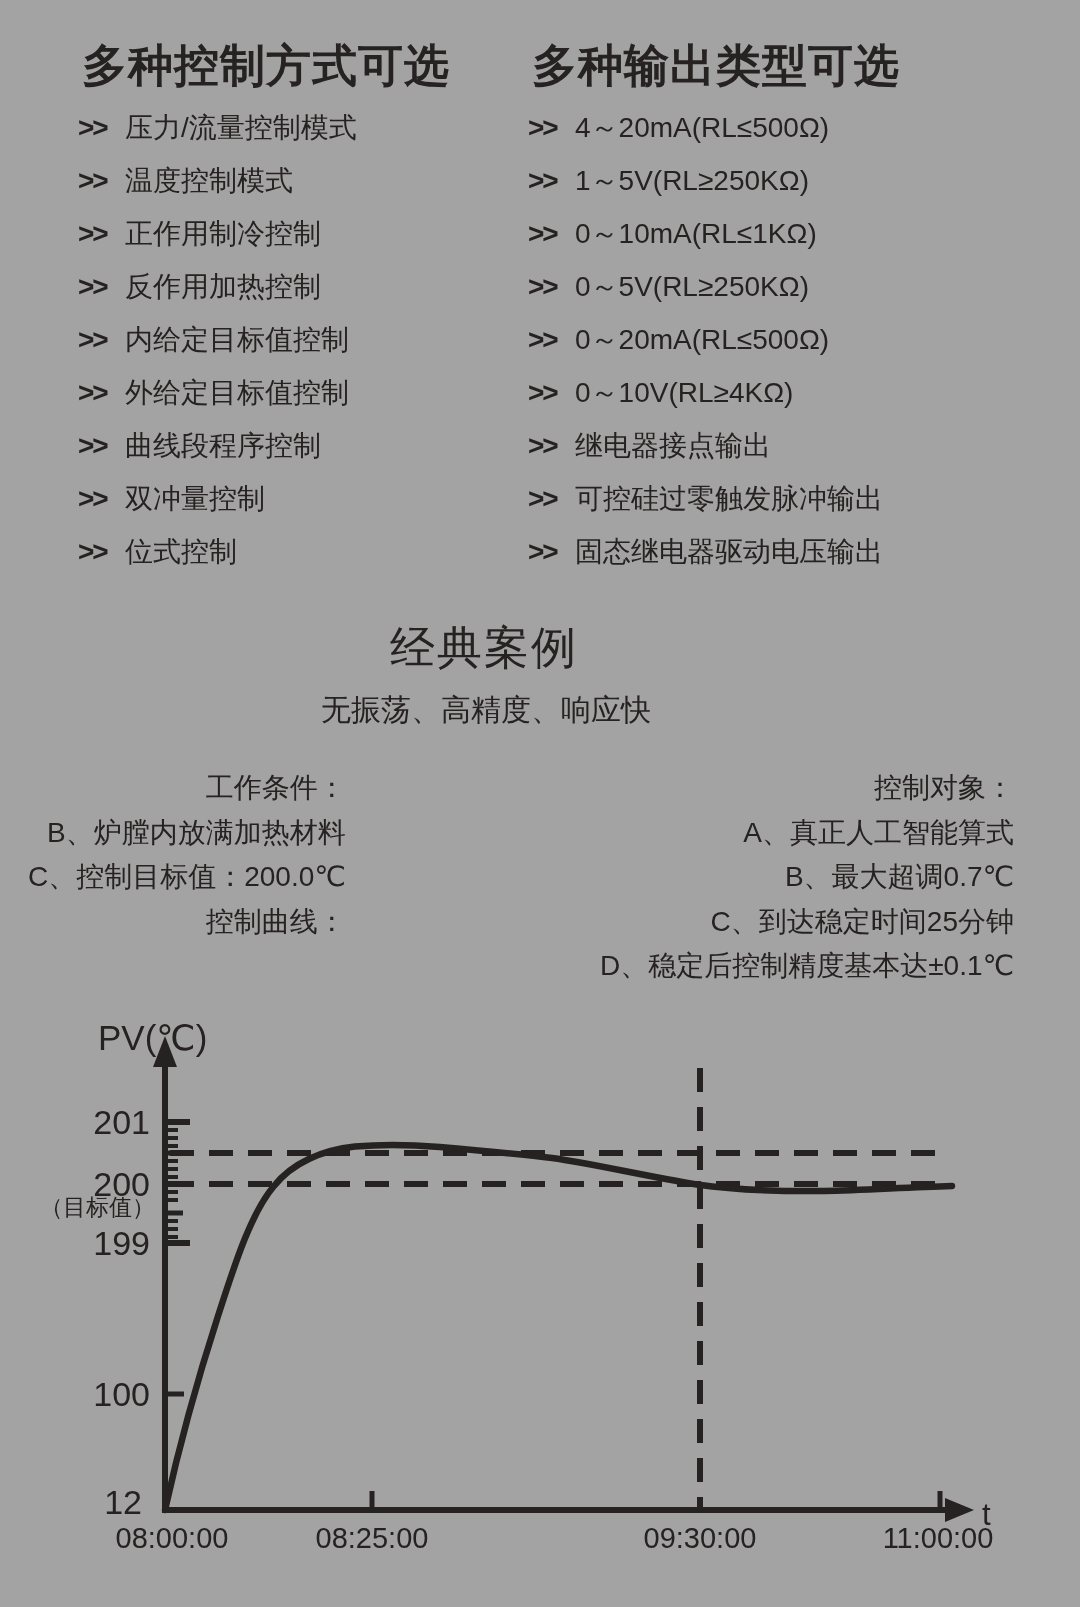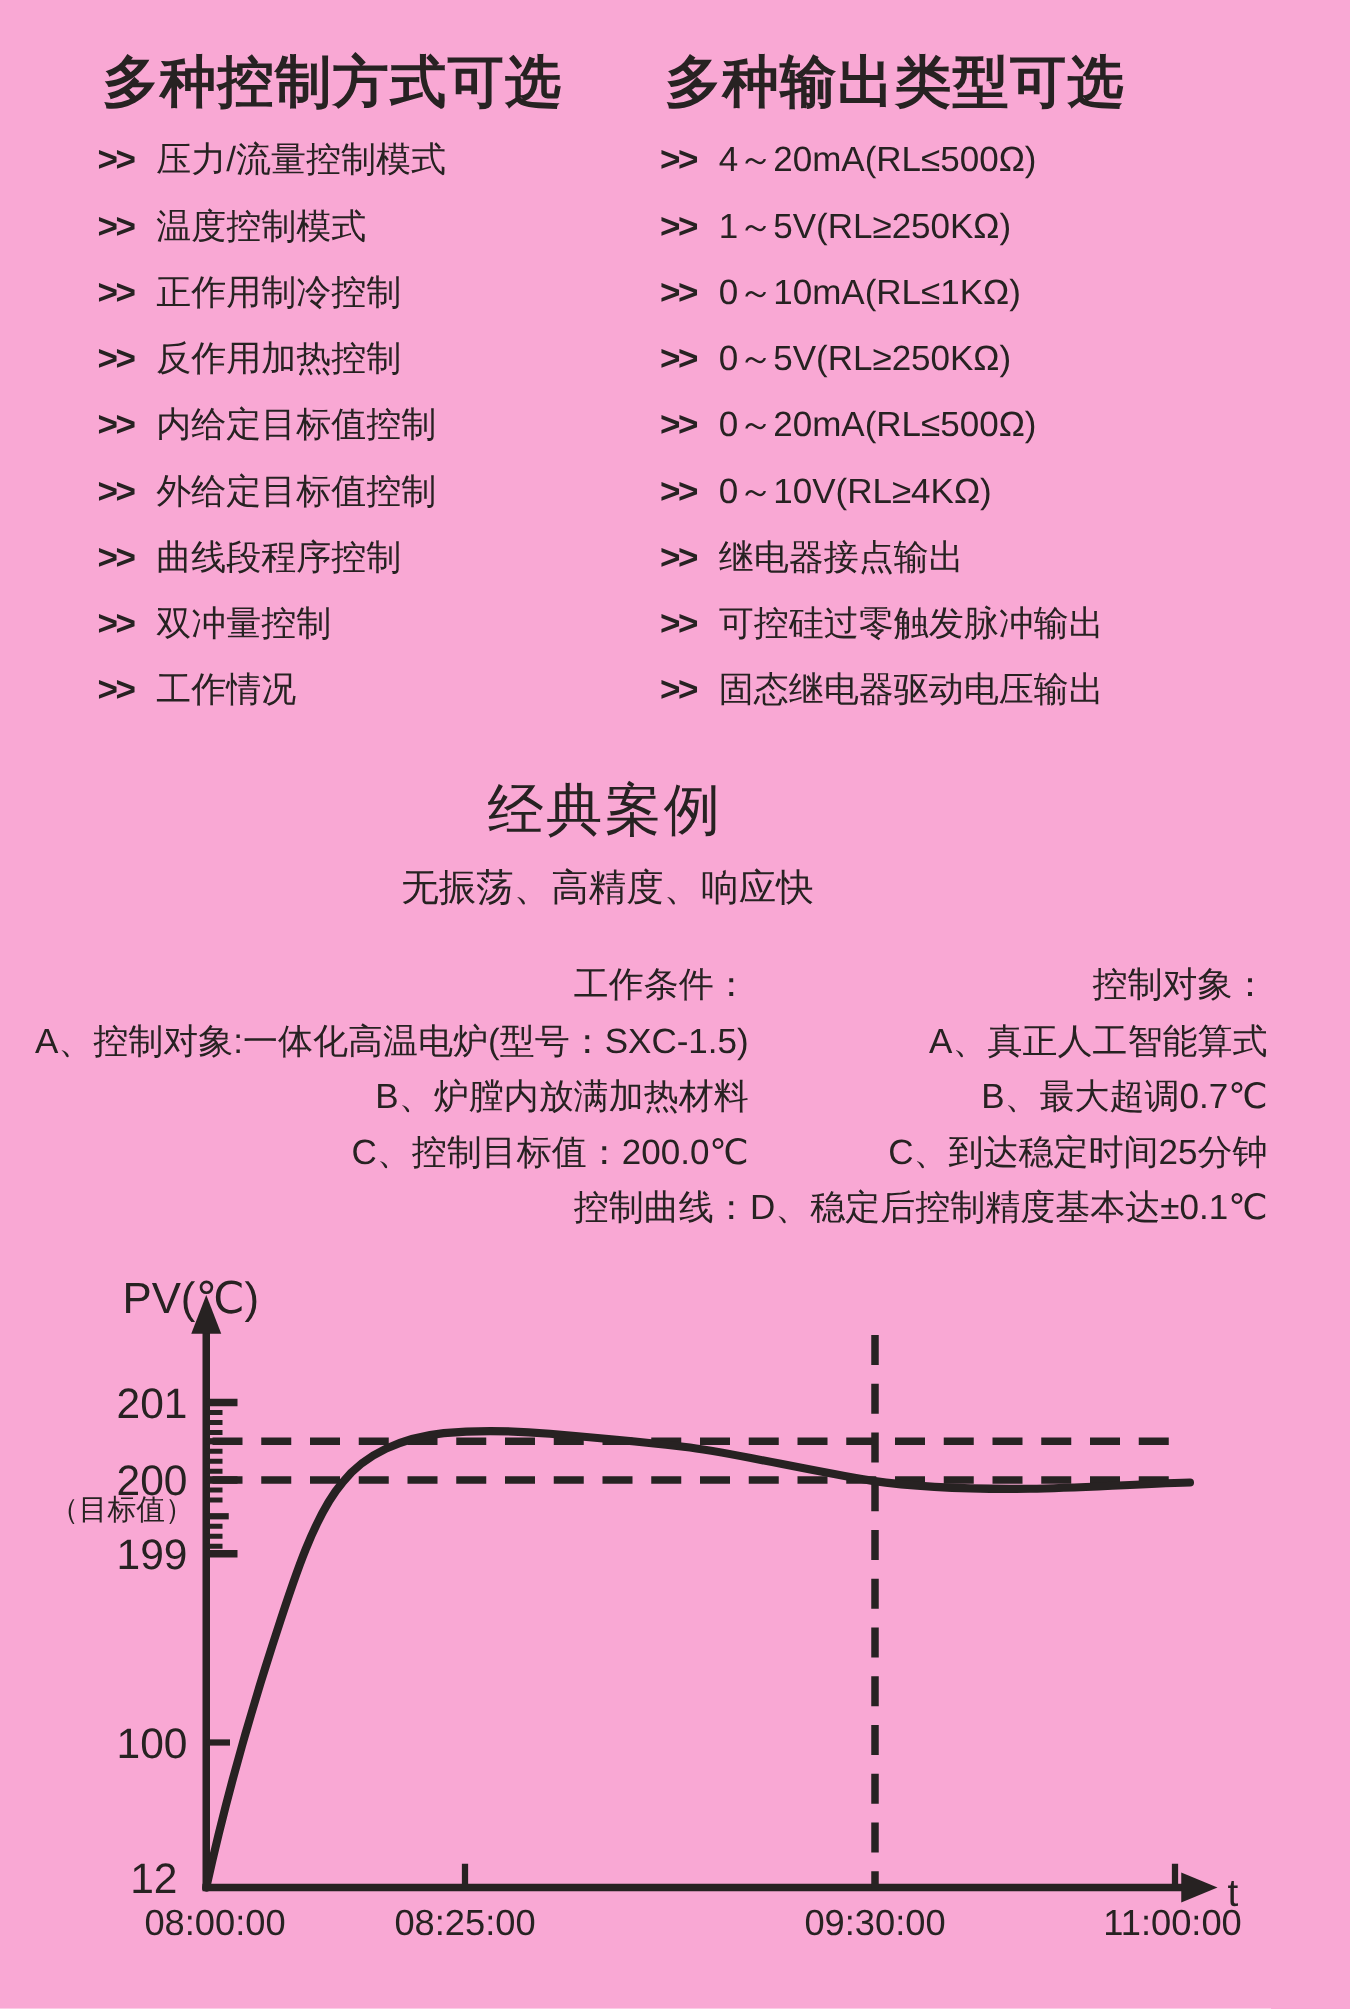--- a/index.html
+++ b/index.html
@@ -1,17 +1,17 @@
 <!DOCTYPE html>
 <html><head>
 <meta charset="utf-8">
 <style>
   html,body{margin:0;padding:0;background:#ffffff;}
   .page{
-    position:relative;width:1080px;height:1607px;background:#f9a8d4;
+    position:relative;width:1080px;height:1607px;background:#a3a3a3;
     color:#272222;font-family:"Liberation Sans","DejaVu Sans",sans-serif;
     overflow:hidden;
   }
   
   .feature-col{position:absolute;top:0;}
   .feature-col.left{left:78px;width:440px;}
   .feature-col.right{left:528px;width:540px;}
   .feature-title{
     position:absolute;top:36px;left:4px;margin:0;
     font-size:45px;font-weight:700;letter-spacing:1px;white-space:nowrap;
@@ -69,21 +69,21 @@
       <li>
           <span class="chev">&gt;&gt;</span>
           <span>曲线段程序控制</span>
         </li>
       <li>
           <span class="chev">&gt;&gt;</span>
           <span>双冲量控制</span>
         </li>
       <li>
           <span class="chev">&gt;&gt;</span>
-          <span>工作情况</span>
+          <span>位式控制</span>
         </li>
     </ul>
   </section>
 
   <section class="feature-col right">
     <h1 class="feature-title">多种输出类型可选</h1>
     <ul class="feature-list">
       <li>
           <span class="chev">&gt;&gt;</span>
           <span>4～20mA(RL≤500Ω)</span>
@@ -123,21 +123,20 @@
     </ul>
   </section>
 
   <section class="case-head">
     <h2 class="case-title">经典案例</h2>
     <p class="case-subtitle">无振荡、高精度、响应快</p>
   </section>
 
   <section class="cond-col left">
     <div>工作条件：</div>
-    <div>A、控制对象:一体化高温电炉(型号：SXC-1.5)</div>
     <div>B、炉膛内放满加热材料</div>
     <div>C、控制目标值：200.0℃</div>
     <div>控制曲线：</div>
   </section>
 
   <section class="cond-col right">
     <div>控制对象：</div>
     <div>A、真正人工智能算式</div>
     <div>B、最大超调0.7℃</div>
     <div>C、到达稳定时间25分钟</div>

